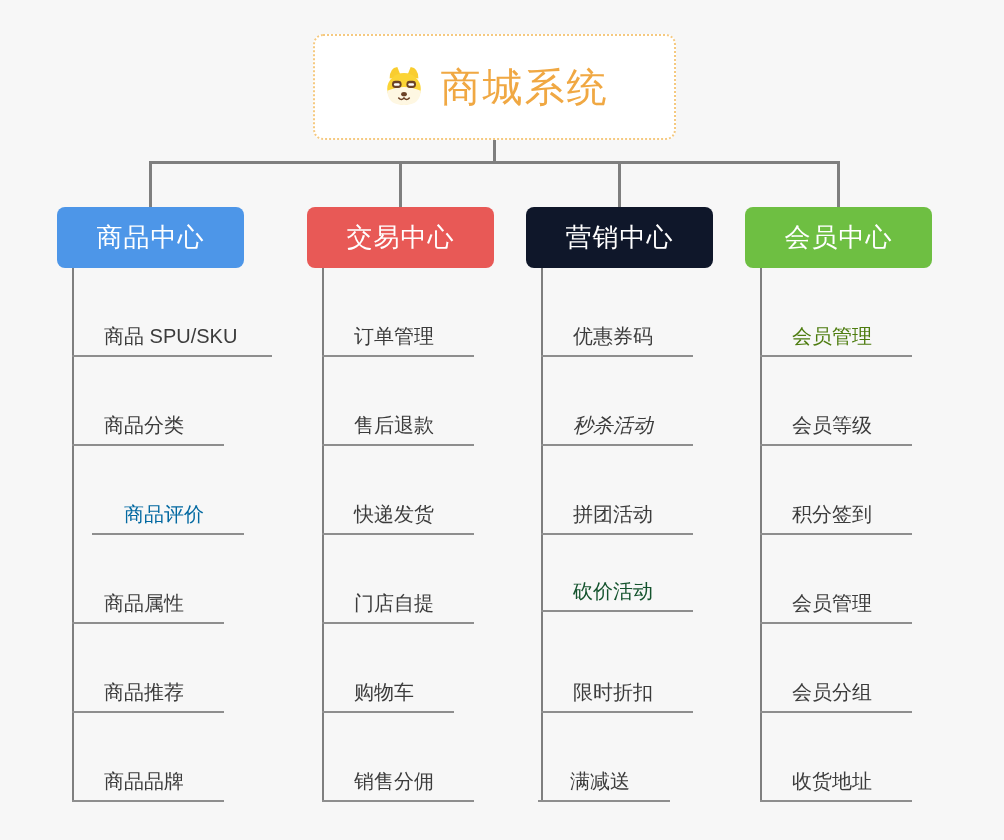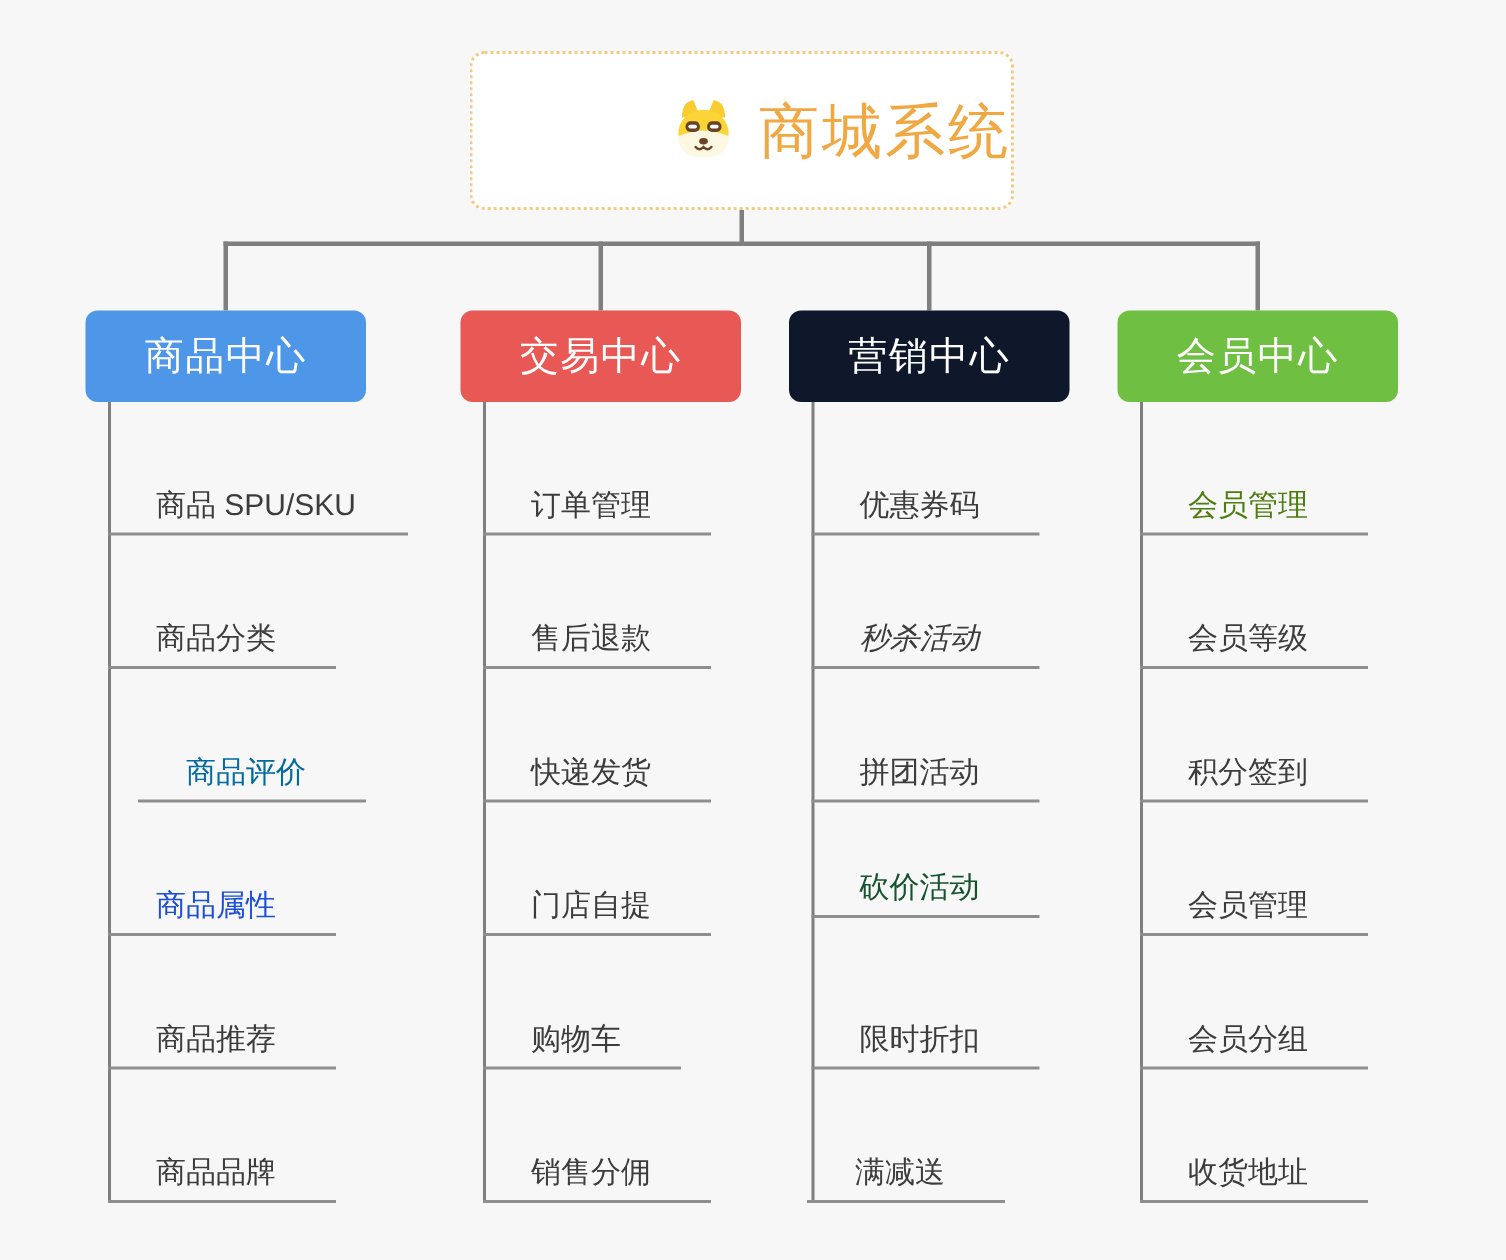--- a/index.html
+++ b/index.html
@@ -46,21 +46,21 @@
     border-bottom:2px solid #8E8E8E;
     font-size:20px;color:#3C3C3C;
     white-space:nowrap;cursor:default;
   }
 </style>
 </head>
 <body style="background: rgb(247, 247, 247);">
 
 <div class="stage">
 
-  <div class="root-node" style="border-color: rgb(245, 201, 128); justify-content: flex-end;">
+  <div class="root-node" style="border-color: rgb(245, 201, 128);">
     <svg width="46" height="46" viewBox="0 0 48 48" aria-hidden="true">
       <path d="M9 15 Q9 4 17 3 L21 13 Z" fill="#F9CD2F"></path>
       <path d="M39 15 Q39 4 31 3 L27 13 Z" fill="#F9CD2F"></path>
       <ellipse cx="24" cy="26" rx="17.5" ry="16.5" fill="#FBD435"></ellipse>
       <path d="M6.5 28 Q24 20 41.5 28 Q41 43 24 42.8 Q7 43 6.5 28 Z" fill="#FEF7E2"></path>
       <rect x="11.5" y="17.5" width="10" height="7.5" rx="3.5" fill="#6B4226"></rect>
       <rect x="26.5" y="17.5" width="10" height="7.5" rx="3.5" fill="#6B4226"></rect>
       <rect x="13.5" y="20" width="6" height="2.6" rx="1.3" fill="#FFFFFF"></rect>
       <rect x="28.5" y="20" width="6" height="2.6" rx="1.3" fill="#FFFFFF"></rect>
       <ellipse cx="24" cy="31.5" rx="3" ry="2.2" fill="#6B4226"></ellipse>
@@ -71,21 +71,21 @@
 
   <div id="generated">
       <div class="line" style="left: 493px; top: 140px; width: 3px; height: 24px; background: rgb(127, 127, 127);"></div>
       <div class="line" style="left: 149px; top: 161px; width: 691px; height: 3px; background: rgb(127, 127, 127);"></div>
       <div class="line" style="left: 149px; top: 161px; width: 3px; height: 46px; background: rgb(127, 127, 127);"></div>
       <div class="branch-box" style="left: 57px; background: rgb(77, 150, 232);">商品中心</div>
       <div class="col-rail" style="left: 72px; top: 268px; height: 534px; background: rgb(127, 127, 127);"></div>
       <div class="leaf-item" style="left: 72px; top: 317px; width: 199.5px; border-bottom-color: rgb(142, 142, 142); color: rgb(60, 60, 60);">商品 SPU/SKU</div>
       <div class="leaf-item" style="left: 72px; top: 406px; width: 152px; border-bottom-color: rgb(142, 142, 142); color: rgb(60, 60, 60);">商品分类</div>
       <div class="leaf-item" style="left: 72px; top: 495px; width: 152px; border-bottom-color: rgb(142, 142, 142); color: #0369a1; margin-left: 20px;">商品评价</div>
-      <div class="leaf-item" style="left: 72px; top: 584px; width: 152px; border-bottom-color: rgb(142, 142, 142); color: #1d4ed8;">商品属性</div>
+      <div class="leaf-item" style="left: 72px; top: 584px; width: 152px; border-bottom-color: rgb(142, 142, 142); color: #404040;">商品属性</div>
       <div class="leaf-item" style="left: 72px; top: 673px; width: 152px; border-bottom-color: rgb(142, 142, 142); color: rgb(60, 60, 60);">商品推荐</div>
       <div class="leaf-item" style="left: 72px; top: 762px; width: 152px; border-bottom-color: rgb(142, 142, 142); color: rgb(60, 60, 60);">商品品牌</div>
       <div class="line" style="left: 399px; top: 161px; width: 3px; height: 46px; background: rgb(127, 127, 127);"></div>
       <div class="branch-box" style="left: 307px; background: rgb(232, 89, 86);">交易中心</div>
       <div class="col-rail" style="left: 322px; top: 268px; height: 534px; background: rgb(127, 127, 127);"></div>
       <div class="leaf-item" style="left: 322px; top: 317px; width: 152px; border-bottom-color: rgb(142, 142, 142); color: rgb(60, 60, 60);">订单管理</div>
       <div class="leaf-item" style="left: 322px; top: 406px; width: 152px; border-bottom-color: rgb(142, 142, 142); color: rgb(60, 60, 60);">售后退款</div>
       <div class="leaf-item" style="left: 322px; top: 495px; width: 152px; border-bottom-color: rgb(142, 142, 142); color: rgb(60, 60, 60);">快递发货</div>
       <div class="leaf-item" style="left: 322px; top: 584px; width: 152px; border-bottom-color: rgb(142, 142, 142); color: rgb(60, 60, 60);">门店自提</div>
       <div class="leaf-item" style="left: 322px; top: 673px; width: 132px; border-bottom-color: rgb(142, 142, 142); color: rgb(60, 60, 60);">购物车</div>

